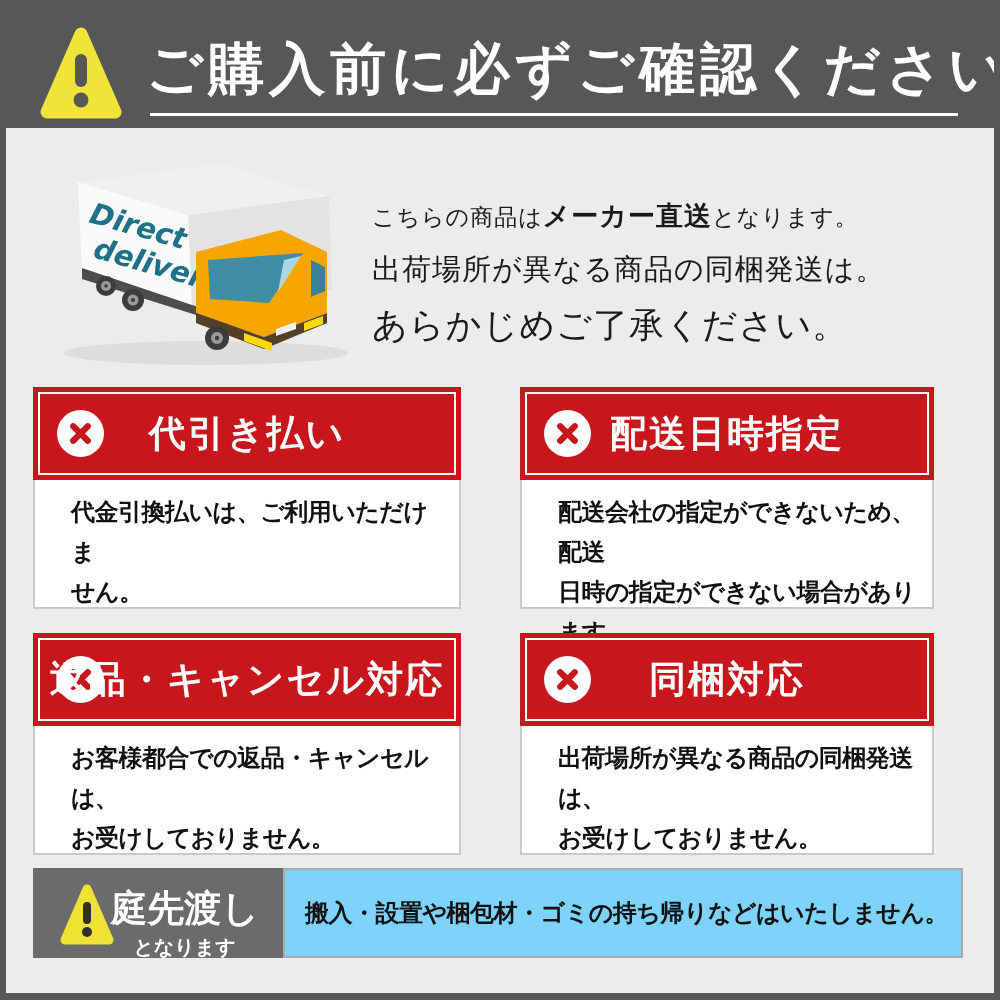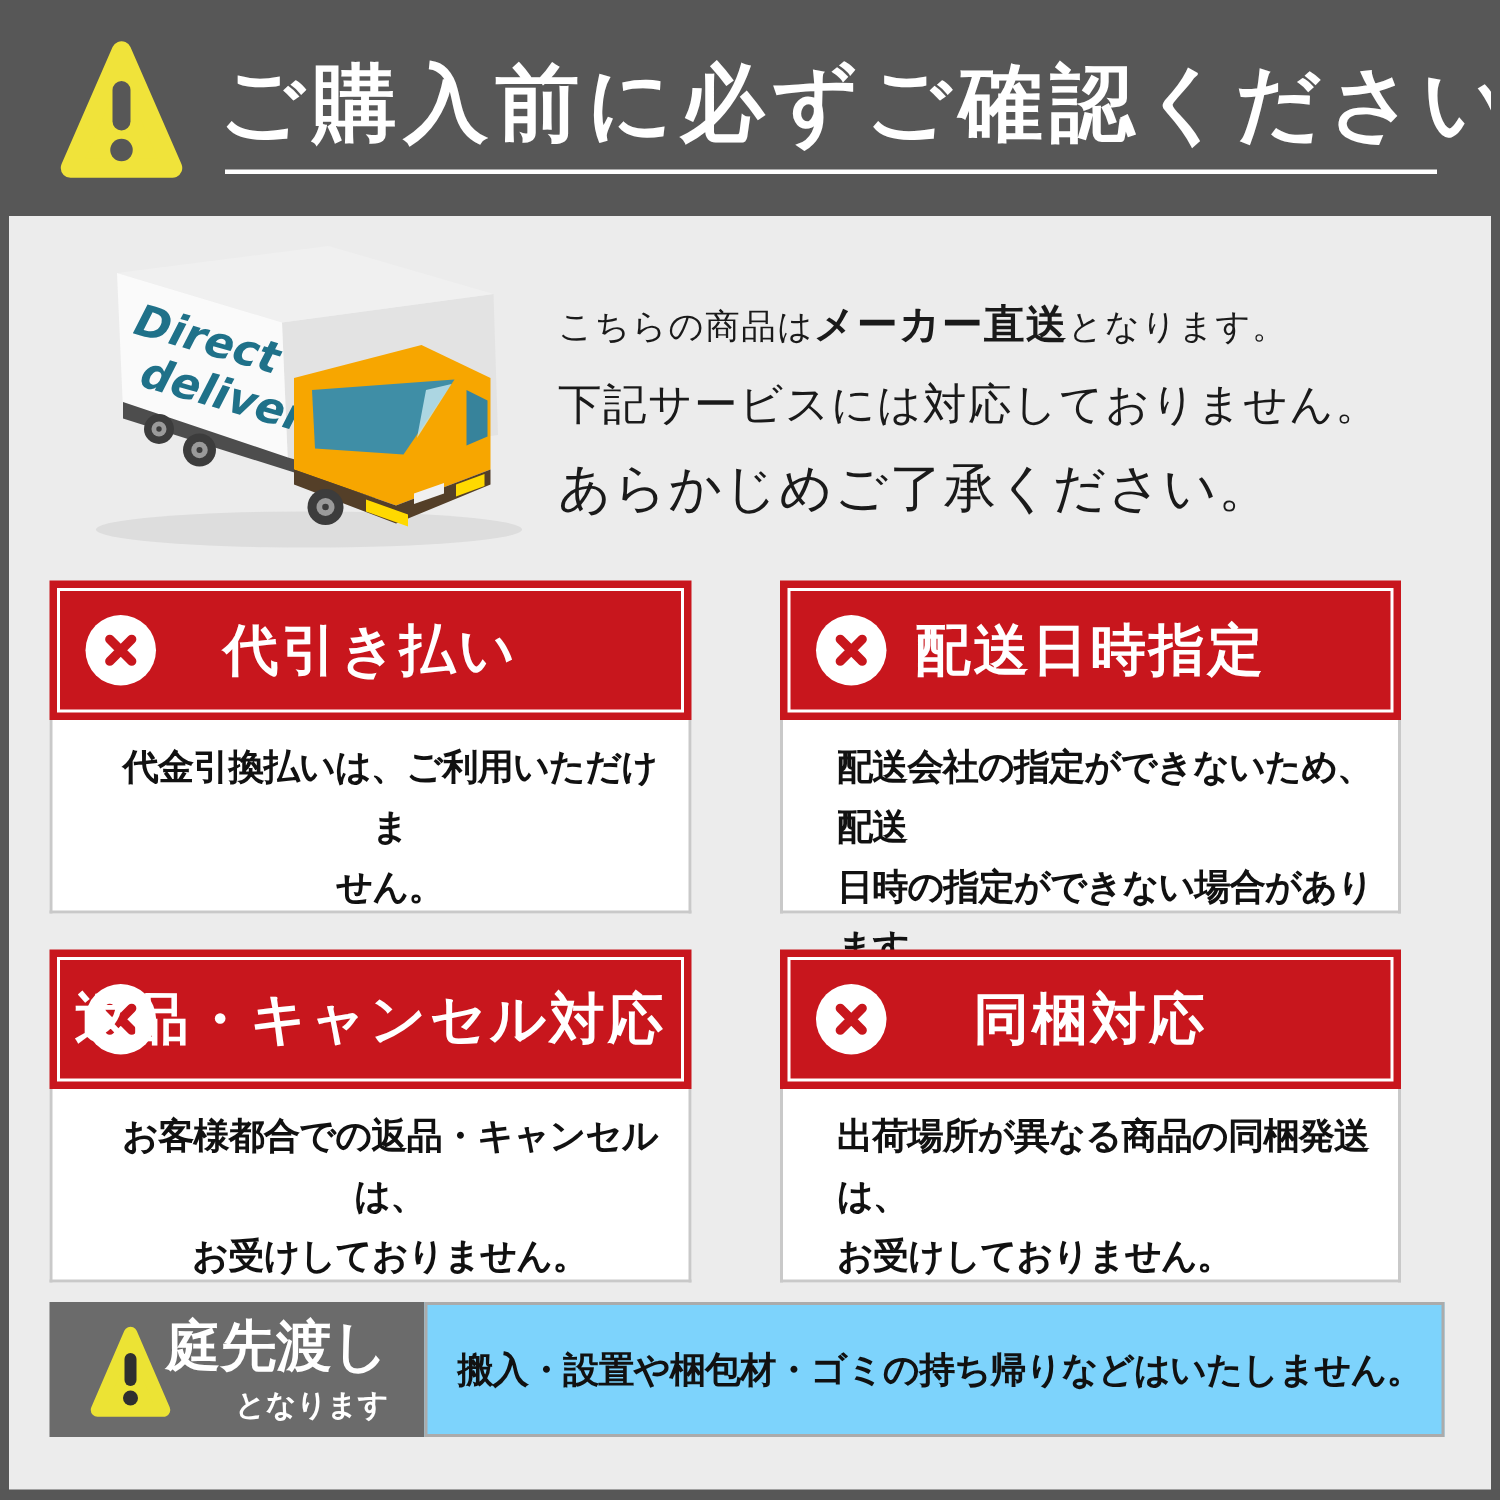--- a/index.html
+++ b/index.html
@@ -8,39 +8,39 @@
     background:#ececec;
     font-family:"Liberation Sans","DejaVu Sans",sans-serif;
   }
   
   .edge { position:absolute; background:#575757; z-index:50; }
   .edge-left  { left:0; top:0; width:6px; height:1000px; }
   .edge-right { right:0; top:0; width:6px; height:1000px; }
   .edge-bottom{ left:0; bottom:0; width:1000px; height:7px; }
 
   
-  .header { position:absolute; left:0; top:0; width:1000px; height:144px; background:#575757; }
+  .header { position:absolute; left:0; top:0; width:1000px; height:128px; background:#575757; }
   .header-tri { position:absolute; left:40px; top:24px; }
   .header-title {
     position:absolute; left:146px; top:32px; margin:0;
     font-size:56px; font-weight:bold; color:#ffffff; letter-spacing:5px; white-space:nowrap;
   }
   .header-underline { position:absolute; left:150px; top:113px; width:808px; height:3px; background:#ffffff; }
 
   
   .truck { position:absolute; left:38px; top:160px; }
   .intro-line1 { position:absolute; left:372px; top:198px; display:flex; align-items:baseline; white-space:nowrap; color:#1a1a1a; }
   .intro-line1 .plain { font-size:23px; letter-spacing:1px; }
   .intro-line1 .em    { font-size:27px; font-weight:bold; letter-spacing:1px; }
   .intro-line2 { position:absolute; left:372px; top:250px; font-size:29px; letter-spacing:1px; color:#1a1a1a; white-space:nowrap; }
   .intro-line3 { position:absolute; left:372px; top:302px; font-size:35px; letter-spacing:1px; color:#1a1a1a; white-space:nowrap; }
 
   
   .card { position:absolute; }
-  .card.c1 { width:428px; left:33px;text-align:center; }
+  .card.c1 { width:428px; left:33px; }
   .card.c2 { width:414px; left:520px; }
   .card.r1 { top:387px; }
   .card.r2 { top:633px; }
   .card-header { position:relative; height:93px; background:#c8161d; }
   .card-header-inner { position:absolute; left:5px; right:5px; top:5px; bottom:5px; border:2px solid #ffffff; }
   .cross-badge {
     position:absolute; left:24px; top:23px; width:47px; height:47px;
     background:#ffffff; border-radius:50%;
     display:flex; align-items:center; justify-content:center;
   }
@@ -54,21 +54,21 @@
     border:2px solid #c9c9c9; border-top:none;
     padding:12px 10px 0 36px;
     font-size:24px; font-weight:bold; line-height:40px; letter-spacing:-0.5px;
     color:#111111; white-space:pre-line;
   }
 
   
   .footer { position:absolute; left:33px; top:868px; width:930px; height:90px; }
   .badge { position:absolute; left:0; top:0; width:250px; height:90px; background:#6b6b6b; }
   .badge-tri { position:absolute; left:26px; top:14px; }
-  .badge-text { position:absolute; right:24px; top:9px; text-align:right; color:#ffffff; }
+  .badge-text { position:absolute; right:24px; top:20px; text-align:center; color:#ffffff; }
   .badge-title { font-size:37px; font-weight:bold; line-height:1.15; white-space:nowrap; }
   .badge-sub { font-size:20px; font-weight:bold; margin-top:3px; white-space:nowrap; }
   .footer-note {
     position:absolute; left:250px; top:0; width:680px; height:90px; box-sizing:border-box;
     background:#7dd3fc; border:2px solid #ababab;
     display:flex; align-items:center; padding-left:20px;
     font-size:24px; font-weight:bold; letter-spacing:-0.5px; color:#111111; white-space:nowrap;
   }
 </style>
 </head>
@@ -123,21 +123,21 @@
     <circle cx="179" cy="178" r="12" fill="#3c3c3c"></circle>
       <circle cx="179" cy="178" r="6" fill="#9a9a9a"></circle>
       <circle cx="179" cy="178" r="2.2" fill="#3c3c3c"></circle>
   </svg>
 
   <div class="intro-line1">
     <span class="plain">こちらの商品は</span>
       <span class="em">メーカー直送</span>
       <span class="plain">となります。</span>
   </div>
-  <div class="intro-line2">下記サービスには対応しておりません。</div>
+  <div class="intro-line2">出荷場所が異なる商品の同梱発送は。</div>
   <div class="intro-line3">あらかじめご了承ください。</div>
 
   <div class="card c1 r1">
     <div class="card-header">
       <div class="card-header-inner"></div>
       <div class="cross-badge">
         <svg width="27" height="27" viewBox="0 0 24 24">
             <path d="M5.5 5.5 L18.5 18.5 M18.5 5.5 L5.5 18.5" stroke="#c8161d" stroke-width="5.5" stroke-linecap="round"></path>
           </svg>
       </div>

